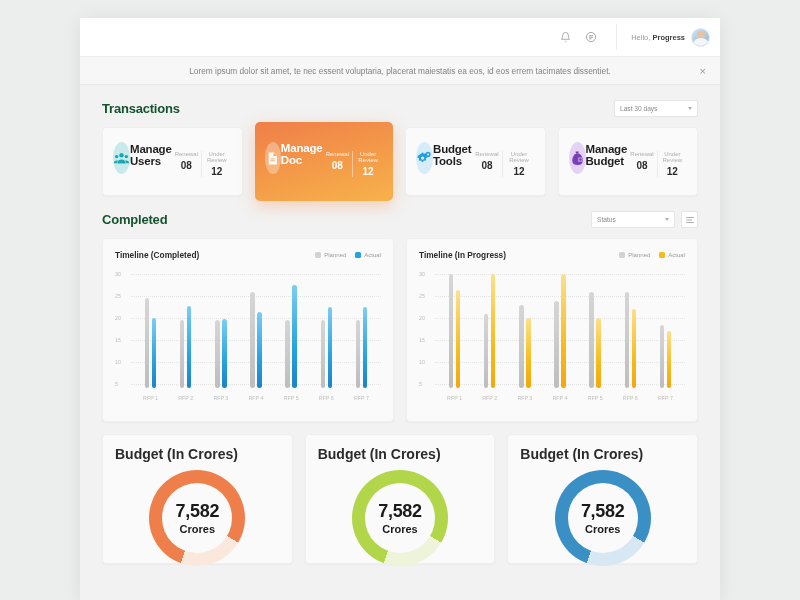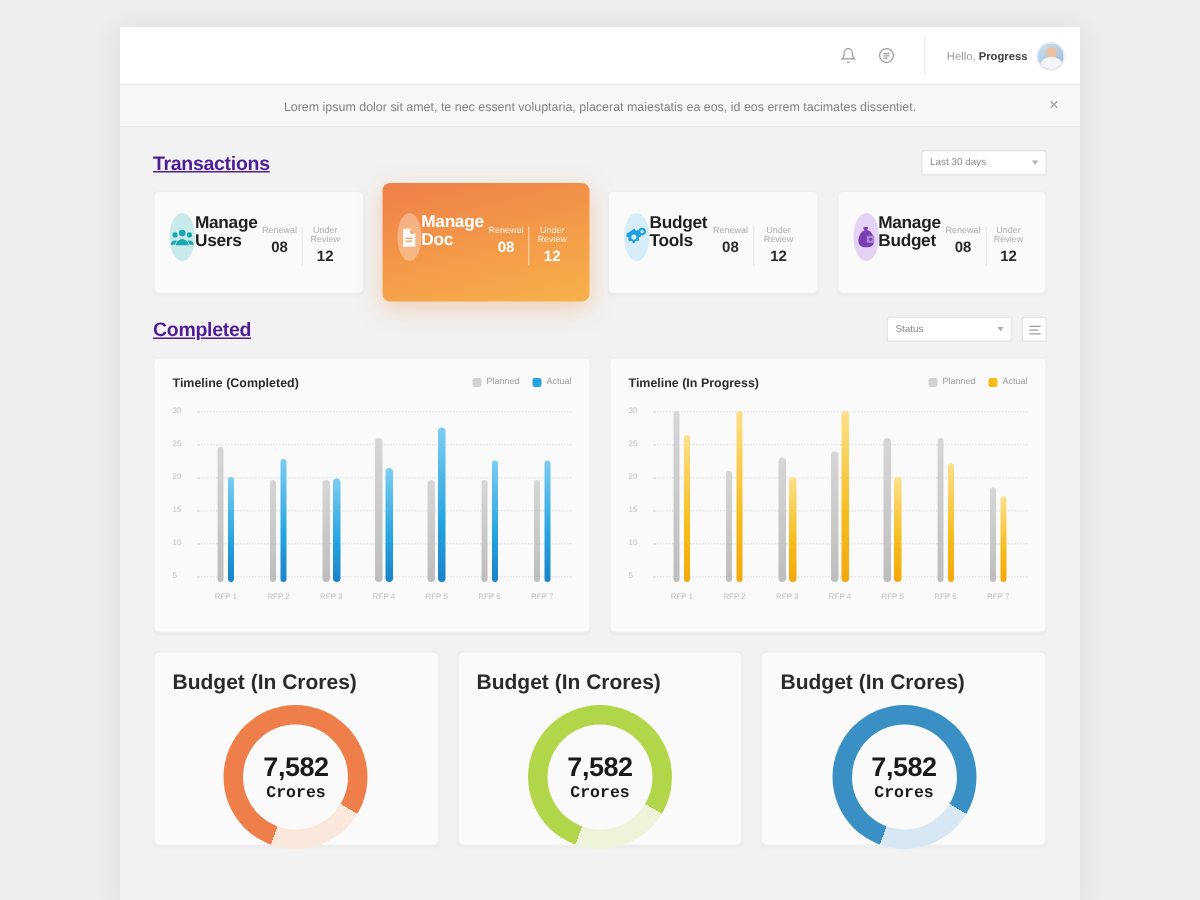--- a/index.html
+++ b/index.html
@@ -61,21 +61,21 @@
   .notice-close {
     position: absolute; right: 14px; top: 50%; transform: translateY(-50%);
     font-size: 11px; color: #9b9b9b; cursor: pointer; line-height: 1;
   }
   
   .content { padding: 0 22px; }
   .sec-head {
     display: flex; align-items: center; justify-content: space-between;
     padding: 15px 0 10px 0;
   }
-  .sec-title { font-size: 13px; font-weight: 700; color: #4c1d95; letter-spacing:-0.2px;text-decoration:underline; }
+  .sec-title { font-size: 13px; font-weight: 700; color: #14532d; letter-spacing:-0.2px; }
   .sec-tools { display: flex; align-items: center; gap: 6px; }
   .select {
     width: 84px; height: 17px; background: #fff;
     border: 1px solid #e6e6e6; border-radius: 2px;
     display: flex; align-items: center; justify-content: space-between;
     padding: 0 5px; font-size: 6.6px; color: #8a8a8a; cursor: pointer;
   }
   .chev { width:0;height:0;border-left:2.5px solid transparent;border-right:2.5px solid transparent;border-top:3px solid #b0b0b0; }
   .list-btn {
     width: 17px; height: 17px; background:#fff; border:1px solid #e6e6e6;
@@ -138,21 +138,21 @@
     box-shadow: 0 1px 2px rgba(0,0,0,0.03);
   }
   .budget-title { font-size: 14px; font-weight: 700; color: #2b2b2b; }
   .donut-wrap { display:flex; justify-content:center; margin-top: 8px; position: relative; }
   .donut { position: relative; width: 96px; height: 96px; }
   .donut-center {
     position: absolute; inset: 0; display:flex; flex-direction:column;
     align-items:center; justify-content:center;
   }
   .donut-num { font-size: 18px; font-weight: 700; color: #1a1a1a; letter-spacing:-0.3px; }
-  .donut-sub { font-size: 11px; font-weight: 700; color: #1a1a1a; margin-top: 1px; font-family: Liberation Mono, monospace; }
+  .donut-sub { font-size: 11px; font-weight: 700; color: #1a1a1a; margin-top: 1px; }
 </style>
 </head>
 <body>
 
 <div class="app-frame">
 
   <div class="topbar">
     <div class="icon-btn">
       <svg width="11" height="12" viewBox="0 0 24 24" fill="none" stroke="#9b9b9b" stroke-width="1.8">
         <path d="M18 8a6 6 0 1 0-12 0c0 7-3 9-3 9h18s-3-2-3-9"></path>

